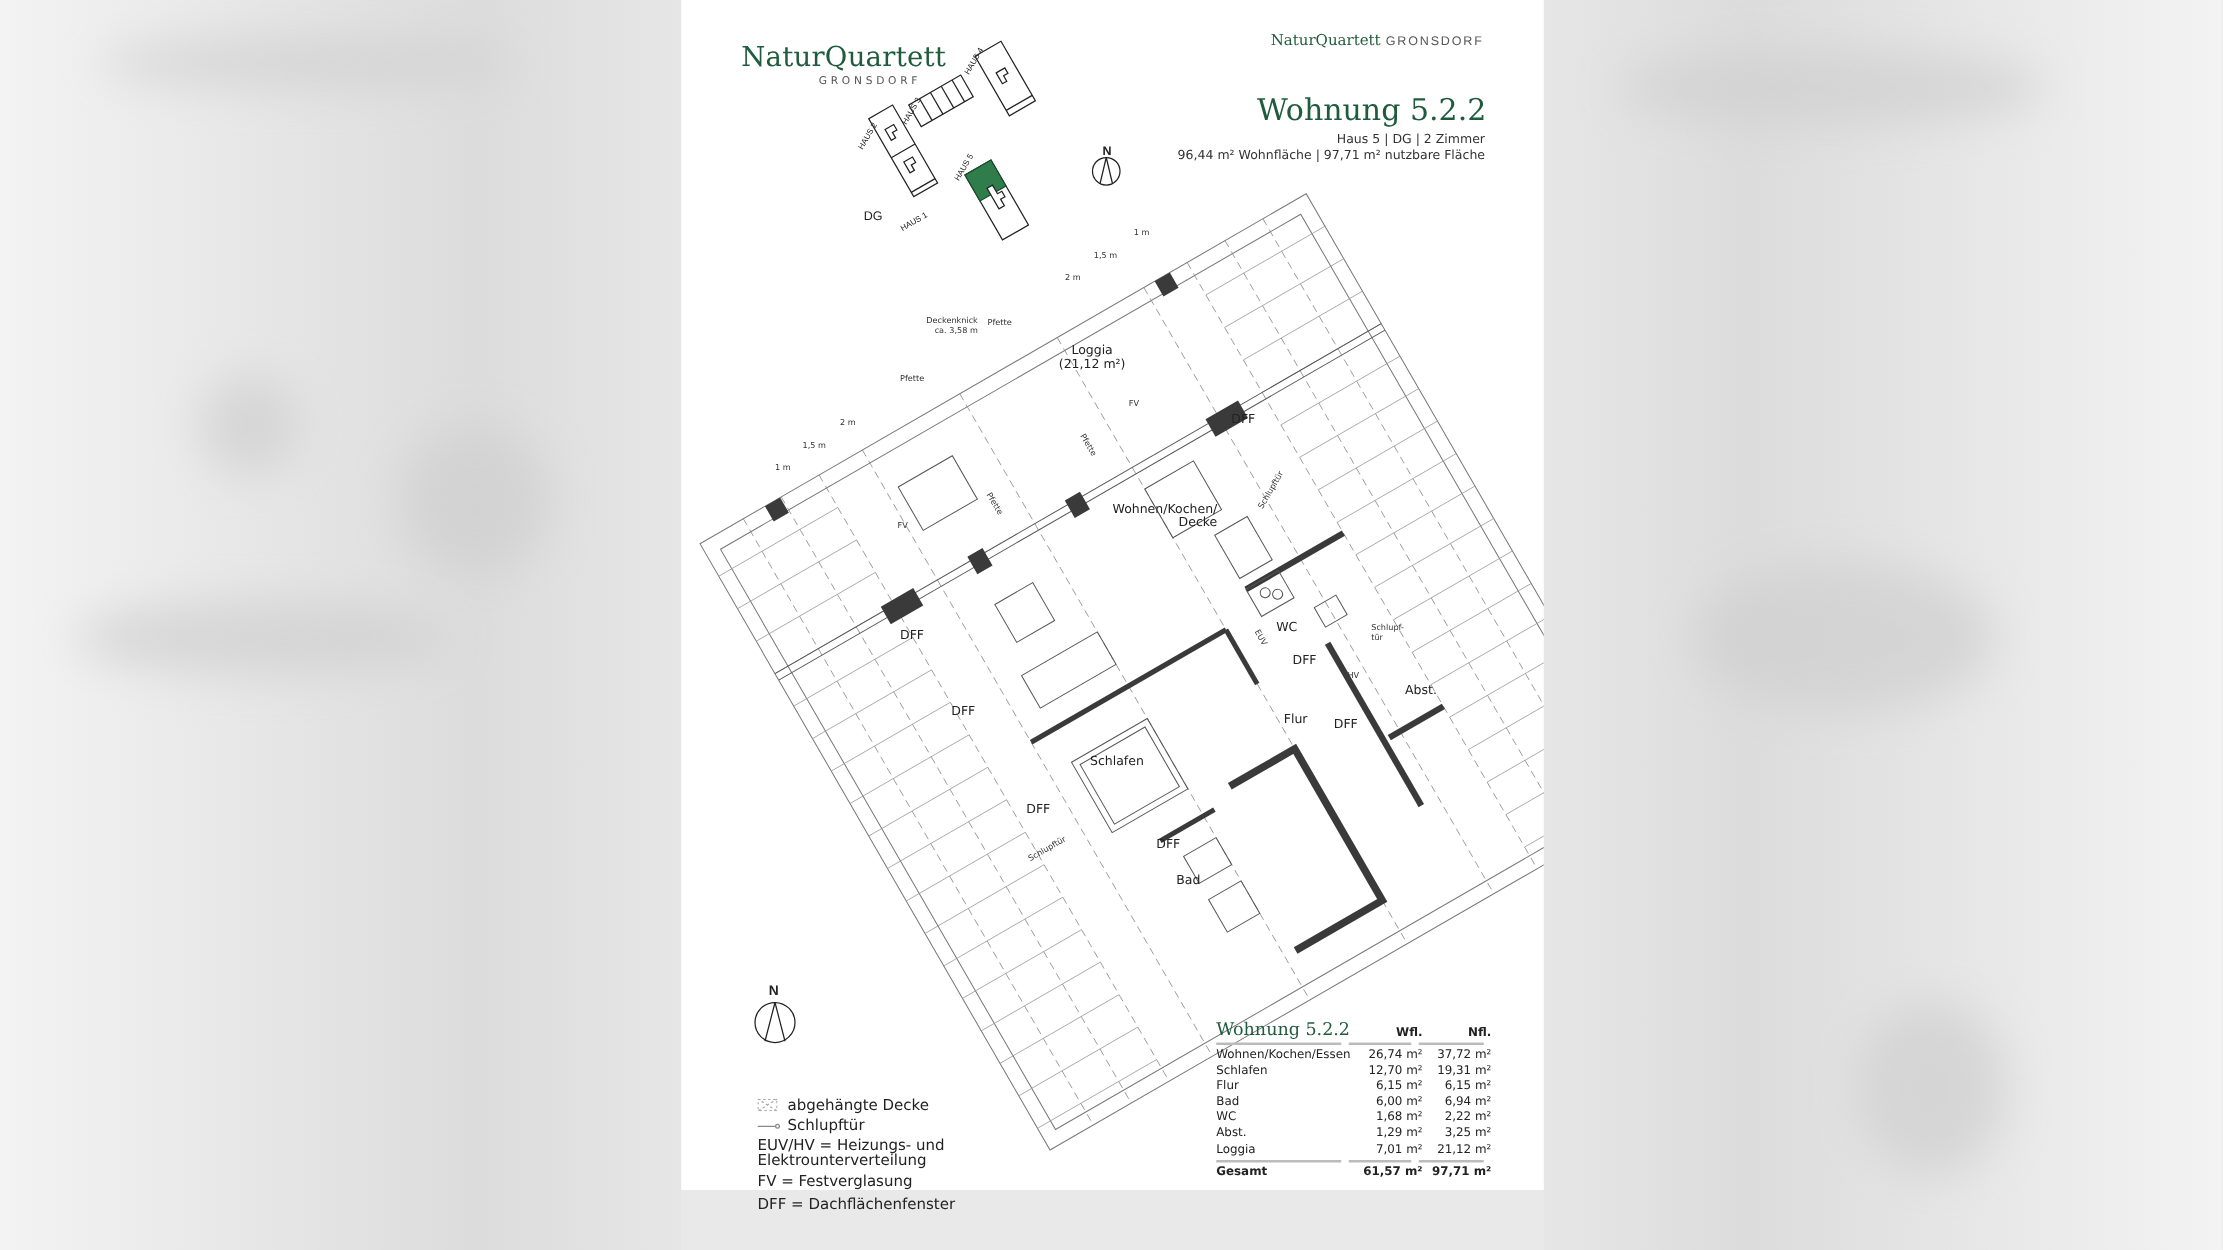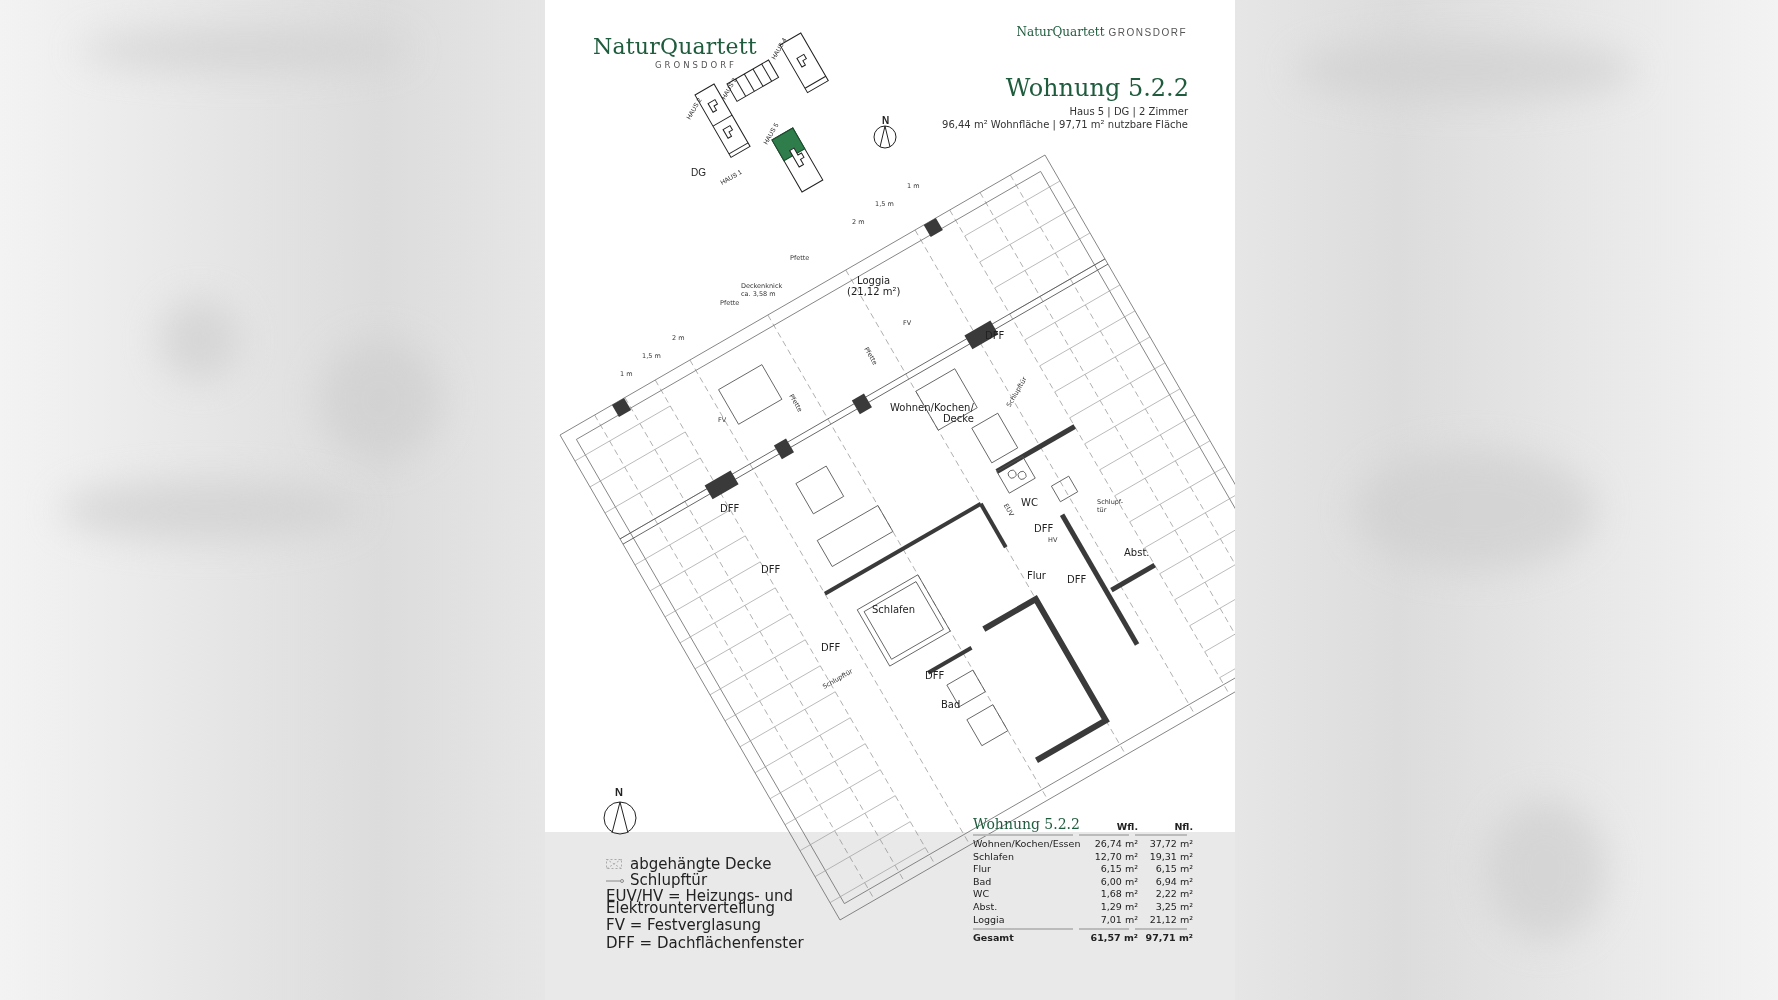--- a/index.html
+++ b/index.html
@@ -1,21 +1,21 @@
 <!DOCTYPE html>
 <html><head>
 <meta charset="utf-8">
 <style>
   html,body{margin:0;padding:0;}
   body{width:1778px;height:1000px;position:relative;overflow:hidden;background:#e9e9e9;font-family:"DejaVu Sans","Liberation Sans",sans-serif;}
   .bg-blur{position:absolute;top:0;height:1000px;width:545px;background:linear-gradient(90deg,#f3f3f3 0%,#e4e4e4 45%,#dcdcdc 70%,#e6e6e6 100%);}
   .bg-left{left:0;}
   .bg-right{right:0;width:543px;background:linear-gradient(270deg,#f3f3f3 0%,#e4e4e4 45%,#dcdcdc 70%,#e6e6e6 100%);}
   .blob{position:absolute;border-radius:50%;background:#cfcfcf;filter:blur(18px);opacity:.7;}
-  .page{position:absolute;left:545px;top:0;width:690px;height:832px;background:#fff;}
+  .page{position:absolute;left:545px;top:0;width:690px;height:952px;background:#fff;}
   .abs{position:absolute;}
   .serif{font-family:"DejaVu Serif","Liberation Serif",serif;}
   .green{color:#1f5c3d;}
   .logo-main{left:48px;top:34px;font-size:22px;letter-spacing:0.2px;}
   .logo-sub{left:110px;top:60px;font-size:8.5px;letter-spacing:3px;color:#555;}
   .hdr-right{right:48px;top:25px;font-size:12px;}
   .hdr-right .gr{font-family:"Liberation Sans",sans-serif;font-size:10px;letter-spacing:1.5px;color:#555;margin-left:4px;}
   .title{right:46px;top:74px;font-size:24px;text-align:right;}
   .sub1{right:47px;top:106px;font-size:10px;color:#333;text-align:right;}
   .sub2{right:47px;top:119px;font-size:10px;color:#333;text-align:right;}
@@ -27,21 +27,21 @@
   .tbl .head{display:flex;align-items:flex-end;height:20px;}
   .tbl .head .t{flex:1;font-size:14px;}
   .tbl .head .c{width:55px;text-align:right;font-weight:bold;font-size:9.5px;}
   .tbl .rule{display:flex;gap:6px;margin:2px 0 2px 0;}
   .tbl .rule span{height:2px;background:#bbb;}
   .tbl .row{display:flex;height:12.6px;line-height:12.6px;}
   .tbl .row .n{flex:1;}
   .tbl .row .c{width:55px;text-align:right;}
   .tbl .row.total{font-weight:bold;margin-top:1px;}
   
-  .legend{left:61px;top:856px;font-size:15px;color:#222;}
+  .legend{left:61px;top:876px;font-size:12px;color:#222;}
   .legend .li{position:relative;height:16px;line-height:16px;}
 </style>
 </head>
 <body>
 
 <div class="bg-blur bg-left">
   <div class="blob" style="left:80px;top:30px;width:330px;height:40px;"></div>
   <div class="blob" style="left:320px;top:340px;width:120px;height:120px;"></div>
   <div class="blob" style="left:160px;top:300px;width:80px;height:80px;"></div>
   <div class="blob" style="left:60px;top:480px;width:300px;height:60px;"></div>
@@ -228,31 +228,31 @@
   <div class="lbl" style="left:579px;top:547px;">Abst.</div>
 
   <div class="lbl" style="left:440px;top:330px;">DFF</div>
   <div class="lbl" style="left:175px;top:503px;">DFF</div>
   <div class="lbl" style="left:216px;top:564px;">DFF</div>
   <div class="lbl" style="left:276px;top:642px;">DFF</div>
   <div class="lbl" style="left:380px;top:670px;">DFF</div>
   <div class="lbl" style="left:489px;top:523px;">DFF</div>
   <div class="lbl" style="left:522px;top:574px;">DFF</div>
 
-  <div class="tiny" style="left:196px;top:282px;text-align:left;">
+  <div class="tiny" style="left:196px;top:252px;text-align:right;">
     <div>Deckenknick</div>
     <div>ca. 3,58 m</div>
   </div>
   <div class="tiny" style="left:245px;top:254px;">Pfette</div>
   <div class="tiny" style="left:175px;top:299px;">Pfette</div>
   <div class="tiny" style="left:316px;top:352px;transform:rotate(60deg);">Pfette</div>
   <div class="tiny" style="left:241px;top:399px;transform:rotate(60deg);">Pfette</div>
   <div class="tiny" style="left:358px;top:319px;">FV</div>
   <div class="tiny" style="left:173px;top:416px;">FV</div>
-  <div class="tiny" style="left:503px;top:536px;">HV</div>
+  <div class="tiny" style="left:533px;top:536px;">HV</div>
   <div class="tiny" style="left:457px;top:506px;transform:rotate(60deg);">EUV</div>
   <div class="tiny" style="left:455px;top:388px;transform:rotate(-60deg);">Schlupftür</div>
   <div class="tiny" style="left:276px;top:675px;transform:rotate(-30deg);">Schlupftür</div>
   <div class="tiny" style="left:552px;top:498px;">
     <div>Schlupf-</div>
     <div>tür</div>
   </div>
 
   <div class="tiny" style="left:362px;top:182px;">1 m</div>
   <div class="tiny" style="left:330px;top:200px;">1,5 m</div>

